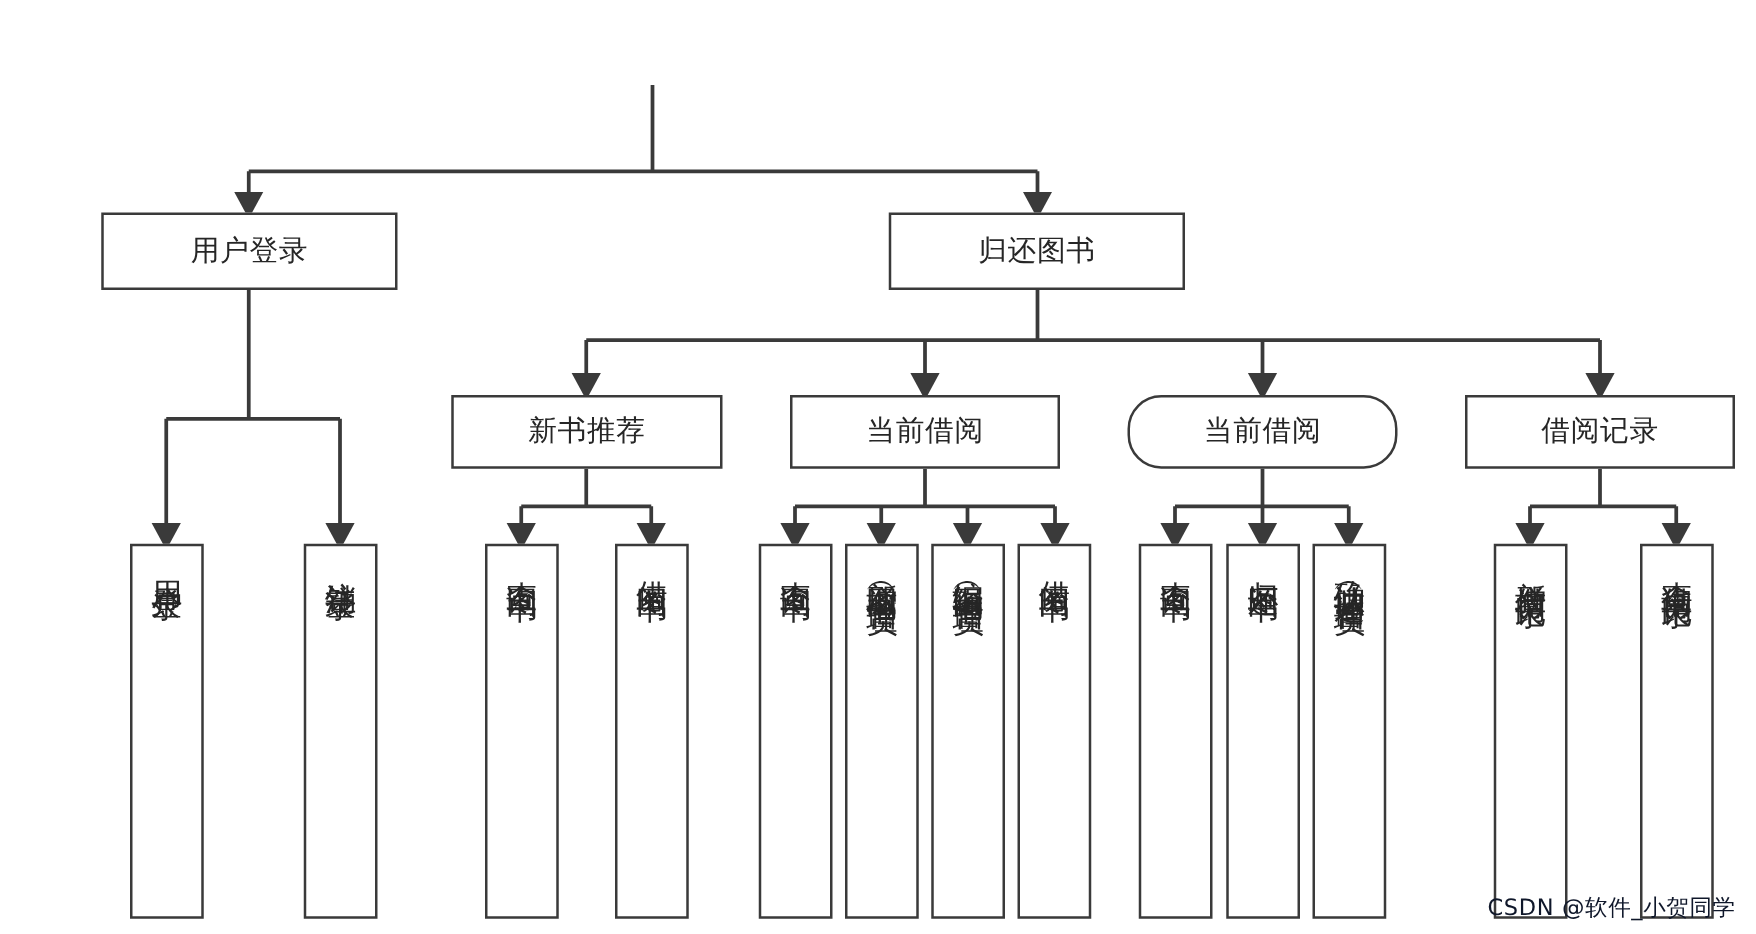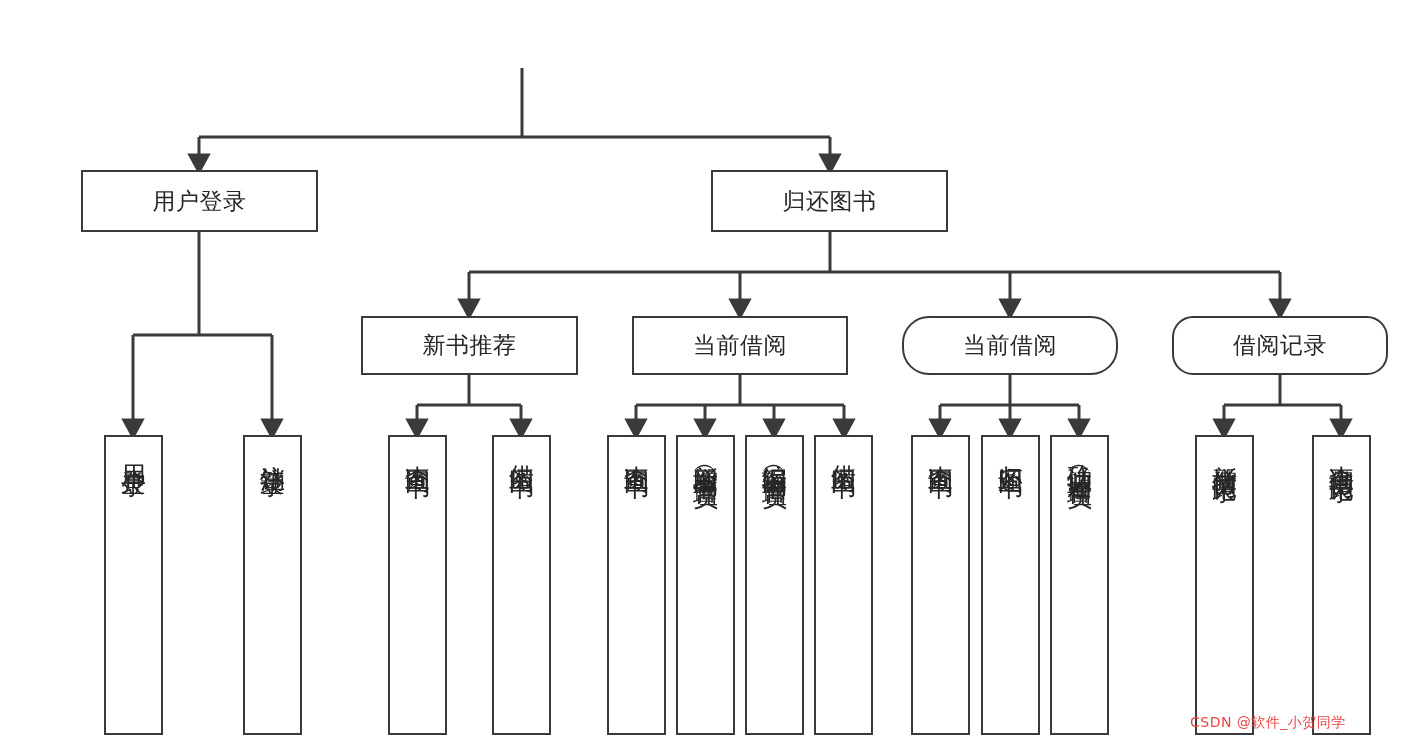--- a/index.html
+++ b/index.html
@@ -54,22 +54,22 @@
   .vert .node-label {
     writing-mode: vertical-rl;
     text-orientation: upright;
     font-size: 25px;
     letter-spacing: 3px;
     line-height: 1.0;
     margin: 0 auto;
   }
   .watermark {
     position: absolute;
-    color: #ef4444;
-    font-size: 14px;
+    color: #0f172a;
+    font-size: 18px;
     letter-spacing: 0.5px;
     z-index: 5;
     white-space: pre;
     user-select: none;
   }
 </style>
 </head>
 <body>
 
 <div id="diagram-root">
@@ -134,21 +134,21 @@
 
   <div class="node horiz" style="left:361px; top:316px; width:217px; height:59px;">
     <span class="node-label">新书推荐</span>
   </div>
   <div class="node horiz" style="left:632px; top:316px; width:216px; height:59px;">
     <span class="node-label">当前借阅</span>
   </div>
   <div class="node horiz" style="left:902px; top:316px; width:216px; height:59px;border-radius:27px;">
     <span class="node-label">当前借阅</span>
   </div>
-  <div class="node horiz" style="left:1172px; top:316px; width:216px; height:59px;border-radius:21px;">
+  <div class="node horiz" style="left:1172px; top:316px; width:216px; height:59px;">
     <span class="node-label">借阅记录</span>
   </div>
 
   <div class="node vert" style="left:104px; top:435px; width:59px; height:300px;">
     <span class="node-label">用户登录</span>
   </div>
   <div class="node vert" style="left:243px; top:435px; width:59px; height:300px;">
     <span class="node-label">注销登录</span>
   </div>
 

